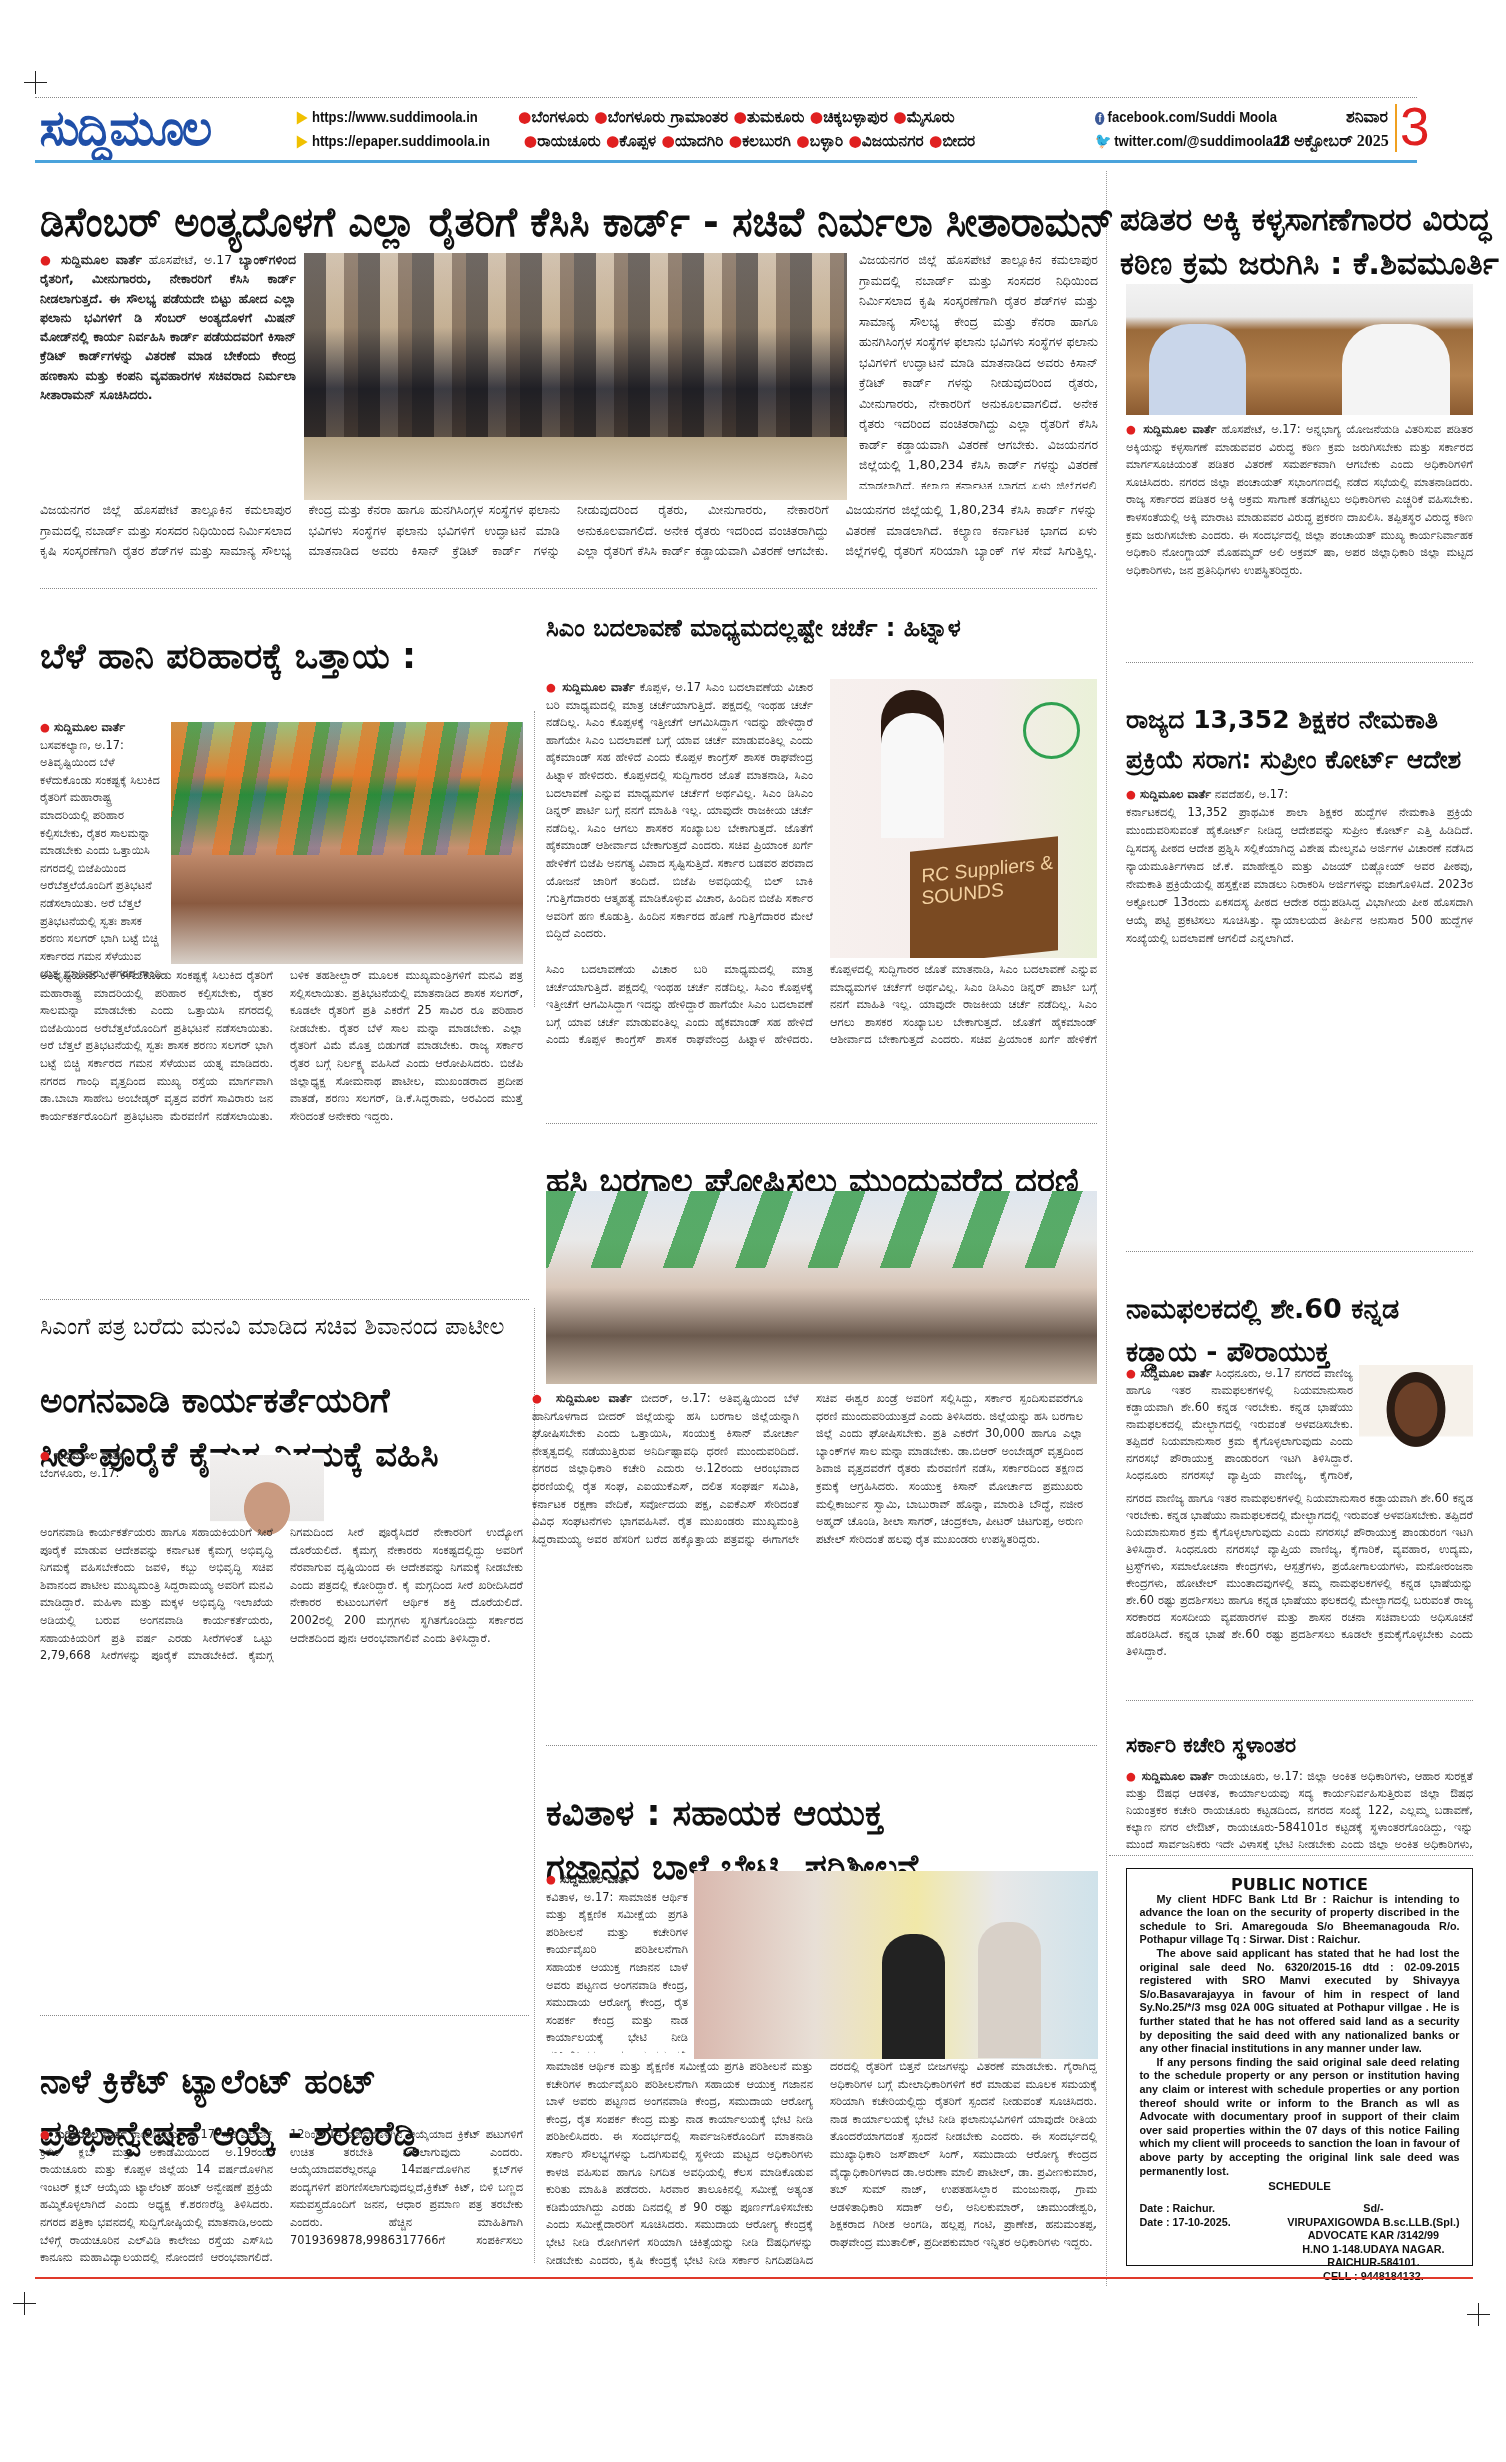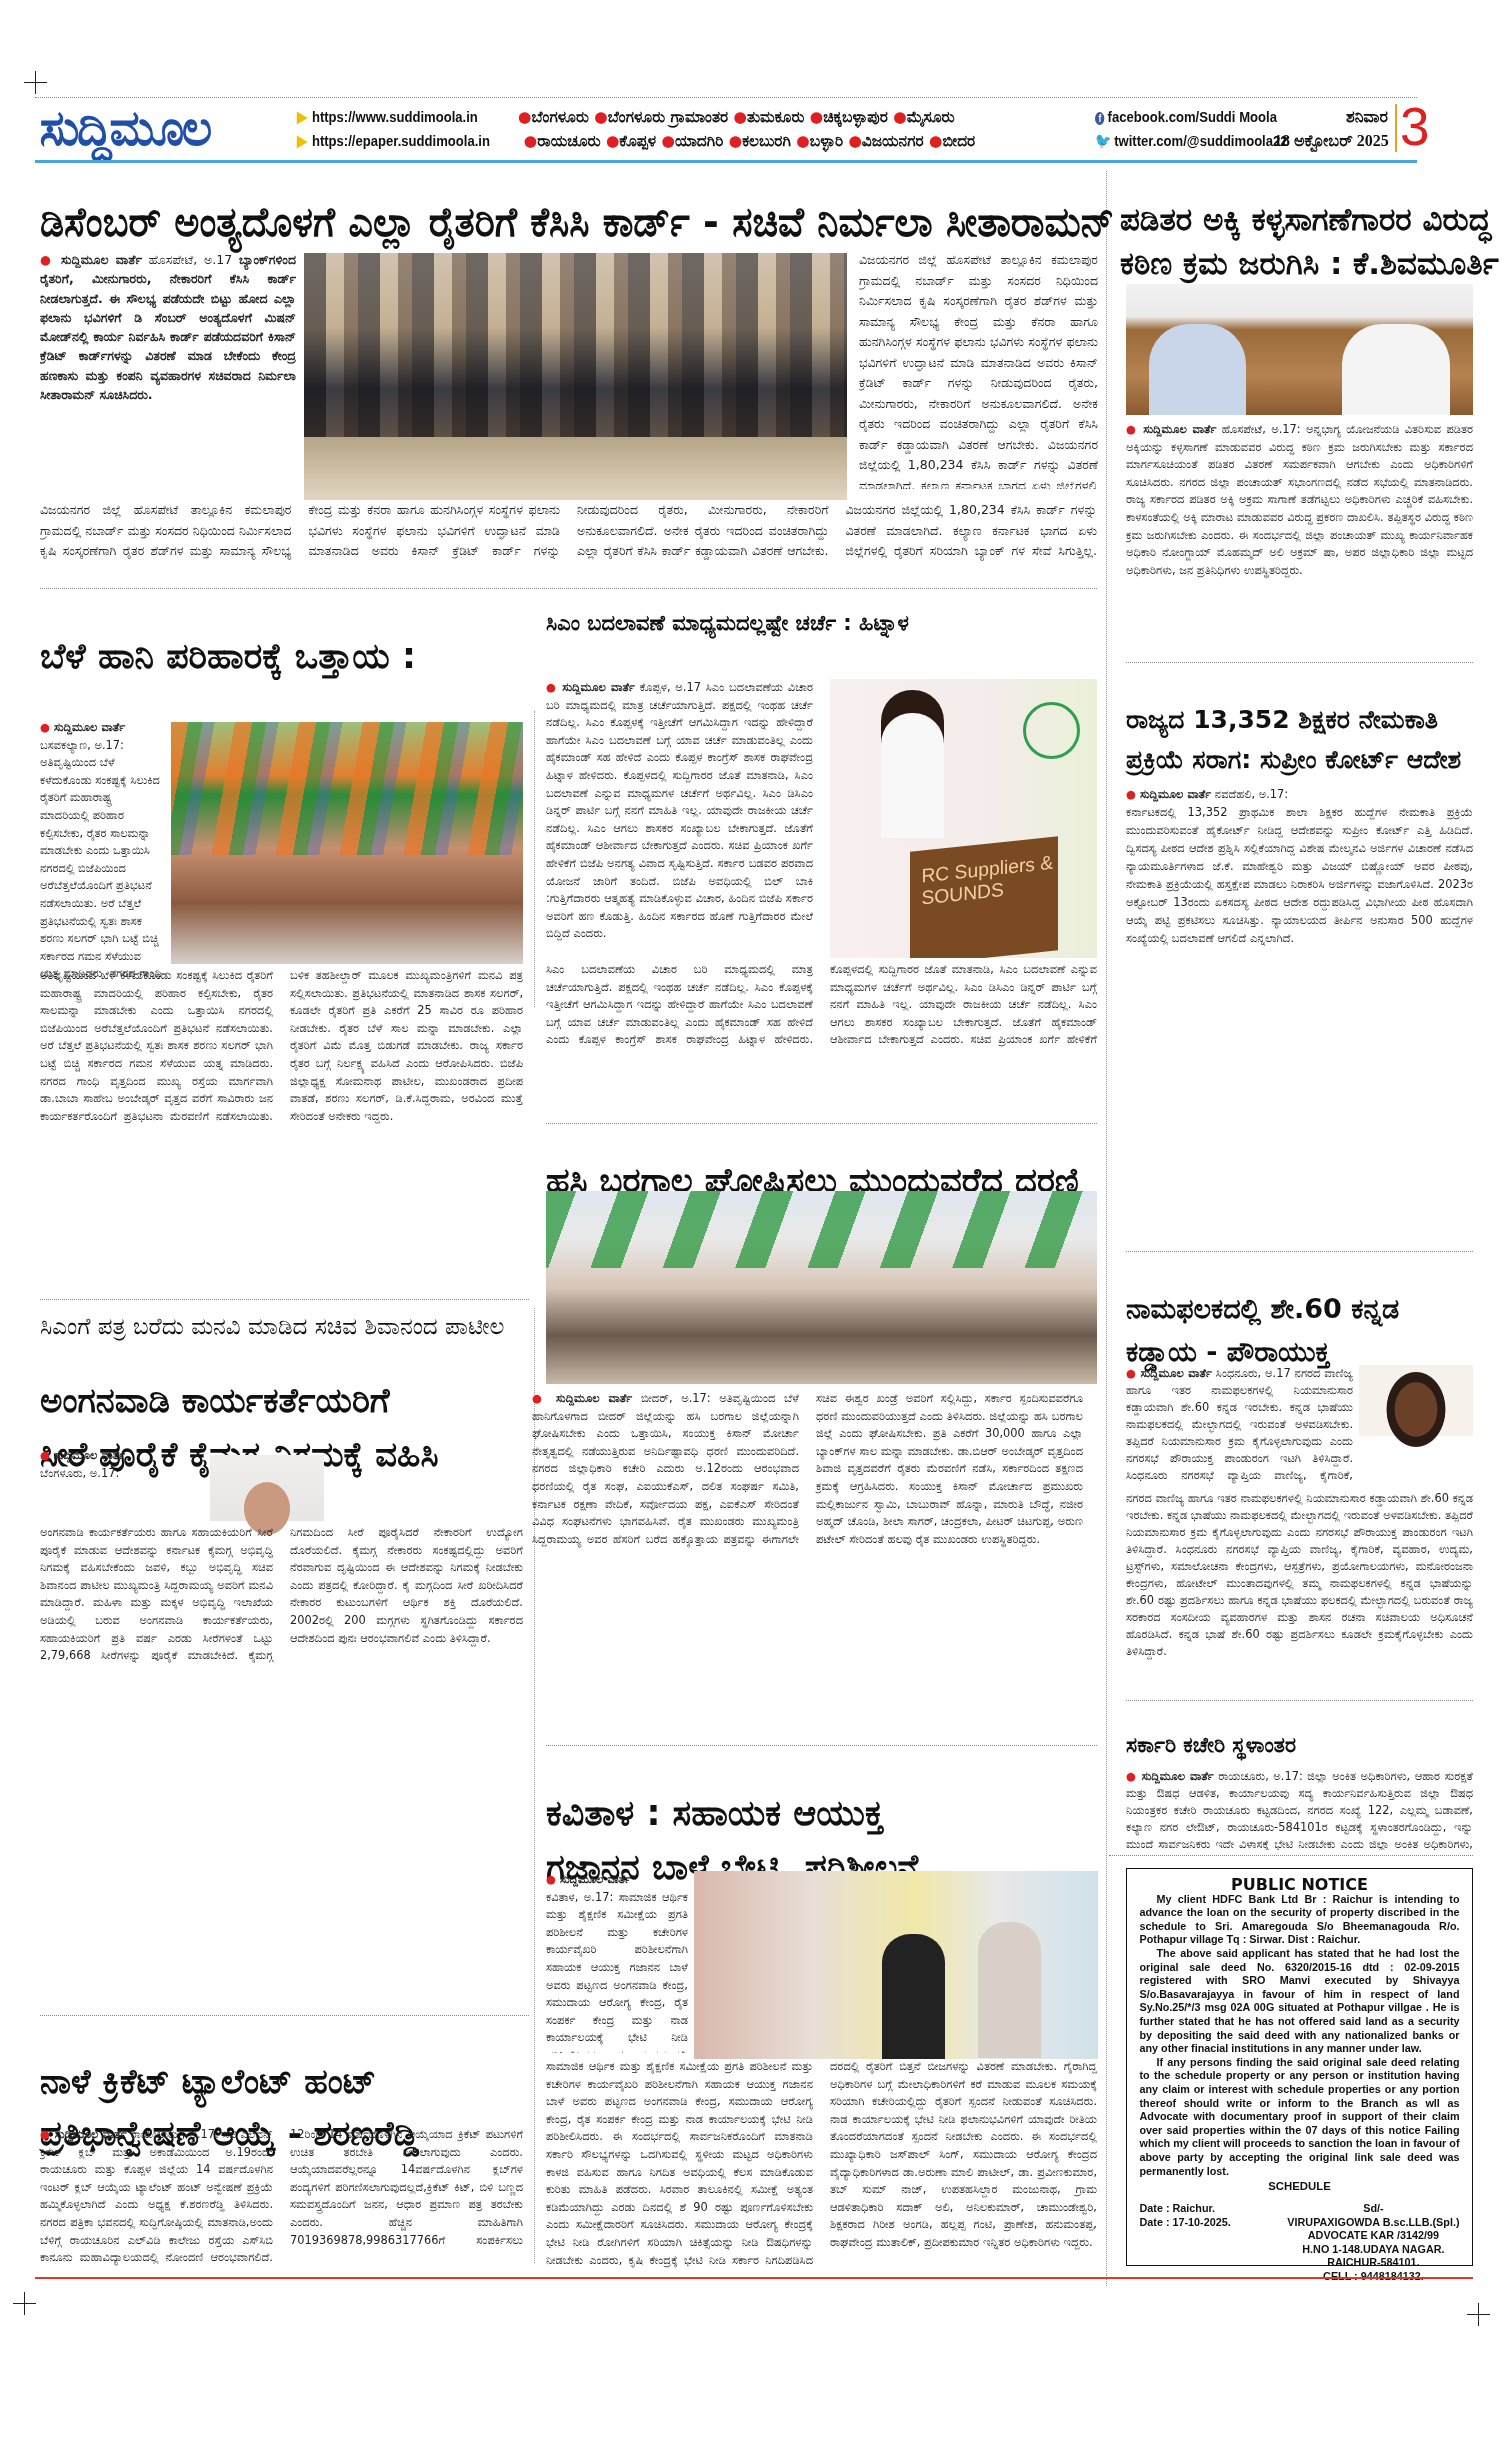--- a/index.html
+++ b/index.html
@@ -192,21 +192,21 @@
     <span>ಅತಿವೃಷ್ಟಿಯಿಂದ ಬೆಳೆ ಕಳೆದುಕೊಂಡು ಸಂಕಷ್ಟಕ್ಕೆ ಸಿಲುಕಿದ ರೈತರಿಗೆ ಮಹಾರಾಷ್ಟ್ರ ಮಾದರಿಯಲ್ಲಿ ಪರಿಹಾರ ಕಲ್ಪಿಸಬೇಕು, ರೈತರ ಸಾಲಮನ್ನಾ ಮಾಡಬೇಕು ಎಂದು ಒತ್ತಾಯಿಸಿ ನಗರದಲ್ಲಿ ಬಿಜೆಪಿಯಿಂದ ಅರೆಬೆತ್ತಲೆಯೊಂದಿಗೆ ಪ್ರತಿಭಟನೆ ನಡೆಸಲಾಯಿತು. ಅರೆ ಬೆತ್ತಲೆ ಪ್ರತಿಭಟನೆಯಲ್ಲಿ ಸ್ವತಃ ಶಾಸಕ ಶರಣು ಸಲಗರ್ ಭಾಗಿ ಬಟ್ಟೆ ಬಿಚ್ಚಿ ಸರ್ಕಾರದ ಗಮನ ಸೆಳೆಯುವ ಯತ್ನ ಮಾಡಿದರು. ನಗರದ ಗಾಂಧಿ ವೃತ್ತದಿಂದ ಮುಖ್ಯ ರಸ್ತೆಯ ಮಾರ್ಗವಾಗಿ ಡಾ.ಬಾಬಾ ಸಾಹೇಬ ಅಂಬೇಡ್ಕರ್ ವೃತ್ತದ ವರೆಗೆ ಸಾವಿರಾರು ಜನ ಕಾರ್ಯಕರ್ತರೊಂದಿಗೆ ಪ್ರತಿಭಟನಾ ಮೆರವಣಿಗೆ ನಡೆಸಲಾಯಿತು. ಬಳಿಕ ತಹಶೀಲ್ದಾರ್ ಮೂಲಕ ಮುಖ್ಯಮಂತ್ರಿಗಳಿಗೆ ಮನವಿ ಪತ್ರ ಸಲ್ಲಿಸಲಾಯಿತು. ಪ್ರತಿಭಟನೆಯಲ್ಲಿ ಮಾತನಾಡಿದ ಶಾಸಕ ಸಲಗರ್, ಕೂಡಲೇ ರೈತರಿಗೆ ಪ್ರತಿ ಎಕರೆಗೆ 25 ಸಾವಿರ ರೂ ಪರಿಹಾರ ನೀಡಬೇಕು. ರೈತರ ಬೆಳೆ ಸಾಲ ಮನ್ನಾ ಮಾಡಬೇಕು. ಎಲ್ಲಾ ರೈತರಿಗೆ ವಿಮೆ ಮೊತ್ತ ಬಿಡುಗಡೆ ಮಾಡಬೇಕು. ರಾಜ್ಯ ಸರ್ಕಾರ ರೈತರ ಬಗ್ಗೆ ನಿರ್ಲಕ್ಷ್ಯ ವಹಿಸಿದೆ ಎಂದು ಆರೋಪಿಸಿದರು. ಬಿಜೆಪಿ ಜಿಲ್ಲಾಧ್ಯಕ್ಷ ಸೋಮನಾಥ ಪಾಟೀಲ, ಮುಖಂಡರಾದ ಪ್ರದೀಪ ವಾತಡೆ, ಶರಣು ಸಲಗರ್, ಡಿ.ಕೆ.ಸಿದ್ದರಾಮ, ಅರವಿಂದ ಮುತ್ತೆ ಸೇರಿದಂತೆ ಅನೇಕರು ಇದ್ದರು.</span>
   </div>
   <div class="photo" style="left:171px;top:722px;width:352px;height:242px;background:linear-gradient(180deg,#9cc07a 0%,#e28030 22%,#2f8a3a 30%,#c79070 52%,#8a5a40 75%,#d8d0c8 100%);">
     <div style="position:absolute;left:0;top:0;width:100%;height:55%;background:repeating-linear-gradient(100deg,rgba(230,120,40,.7) 0 17px,rgba(40,140,60,.6) 17px 31px,rgba(60,100,200,.35) 31px 43px,transparent 43px 63px);"></div>
   </div>
   <div class="body" style="left:40px;top:967px;width:483px;height:324px;column-count:2;column-gap:17px;font-size:11.4px;line-height:17.6px;"><span>ಅತಿವೃಷ್ಟಿಯಿಂದ ಬೆಳೆ ಕಳೆದುಕೊಂಡು ಸಂಕಷ್ಟಕ್ಕೆ ಸಿಲುಕಿದ ರೈತರಿಗೆ ಮಹಾರಾಷ್ಟ್ರ ಮಾದರಿಯಲ್ಲಿ ಪರಿಹಾರ ಕಲ್ಪಿಸಬೇಕು, ರೈತರ ಸಾಲಮನ್ನಾ ಮಾಡಬೇಕು ಎಂದು ಒತ್ತಾಯಿಸಿ ನಗರದಲ್ಲಿ ಬಿಜೆಪಿಯಿಂದ ಅರೆಬೆತ್ತಲೆಯೊಂದಿಗೆ ಪ್ರತಿಭಟನೆ ನಡೆಸಲಾಯಿತು. ಅರೆ ಬೆತ್ತಲೆ ಪ್ರತಿಭಟನೆಯಲ್ಲಿ ಸ್ವತಃ ಶಾಸಕ ಶರಣು ಸಲಗರ್ ಭಾಗಿ ಬಟ್ಟೆ ಬಿಚ್ಚಿ ಸರ್ಕಾರದ ಗಮನ ಸೆಳೆಯುವ ಯತ್ನ ಮಾಡಿದರು. ನಗರದ ಗಾಂಧಿ ವೃತ್ತದಿಂದ ಮುಖ್ಯ ರಸ್ತೆಯ ಮಾರ್ಗವಾಗಿ ಡಾ.ಬಾಬಾ ಸಾಹೇಬ ಅಂಬೇಡ್ಕರ್ ವೃತ್ತದ ವರೆಗೆ ಸಾವಿರಾರು ಜನ ಕಾರ್ಯಕರ್ತರೊಂದಿಗೆ ಪ್ರತಿಭಟನಾ ಮೆರವಣಿಗೆ ನಡೆಸಲಾಯಿತು. ಬಳಿಕ ತಹಶೀಲ್ದಾರ್ ಮೂಲಕ ಮುಖ್ಯಮಂತ್ರಿಗಳಿಗೆ ಮನವಿ ಪತ್ರ ಸಲ್ಲಿಸಲಾಯಿತು. ಪ್ರತಿಭಟನೆಯಲ್ಲಿ ಮಾತನಾಡಿದ ಶಾಸಕ ಸಲಗರ್, ಕೂಡಲೇ ರೈತರಿಗೆ ಪ್ರತಿ ಎಕರೆಗೆ 25 ಸಾವಿರ ರೂ ಪರಿಹಾರ ನೀಡಬೇಕು. ರೈತರ ಬೆಳೆ ಸಾಲ ಮನ್ನಾ ಮಾಡಬೇಕು. ಎಲ್ಲಾ ರೈತರಿಗೆ ವಿಮೆ ಮೊತ್ತ ಬಿಡುಗಡೆ ಮಾಡಬೇಕು. ರಾಜ್ಯ ಸರ್ಕಾರ ರೈತರ ಬಗ್ಗೆ ನಿರ್ಲಕ್ಷ್ಯ ವಹಿಸಿದೆ ಎಂದು ಆರೋಪಿಸಿದರು. ಬಿಜೆಪಿ ಜಿಲ್ಲಾಧ್ಯಕ್ಷ ಸೋಮನಾಥ ಪಾಟೀಲ, ಮುಖಂಡರಾದ ಪ್ರದೀಪ ವಾತಡೆ, ಶರಣು ಸಲಗರ್, ಡಿ.ಕೆ.ಸಿದ್ದರಾಮ, ಅರವಿಂದ ಮುತ್ತೆ ಸೇರಿದಂತೆ ಅನೇಕರು ಇದ್ದರು.</span></div>
 </section>
 <div class="dotted-h" style="left:40px;top:1299px;width:489px;"></div>
 
 <section>
-  <h2 class="hl" style="left:546px;top:595px;font-size:21px;">ಸಿಎಂ ಬದಲಾವಣೆ ಮಾಧ್ಯಮದಲ್ಲಷ್ಟೇ ಚರ್ಚೆ : ಹಿಟ್ನಾಳ</h2>
+  <h2 class="hl" style="left:546px;top:595px;font-size:24px;">ಸಿಎಂ ಬದಲಾವಣೆ ಮಾಧ್ಯಮದಲ್ಲಷ್ಟೇ ಚರ್ಚೆ : ಹಿಟ್ನಾಳ</h2>
   <div class="body" style="left:546px;top:679px;width:267px;height:273px;font-size:11.4px;line-height:17.6px;">
     <span class="byline"><span class="bullet">●</span> <span>ಸುದ್ದಿಮೂಲ ವಾರ್ತೆ</span></span>
     <span>ಕೊಪ್ಪಳ, ಅ.17</span>
     <span>ಸಿಎಂ ಬದಲಾವಣೆಯ ವಿಚಾರ ಬರಿ ಮಾಧ್ಯಮದಲ್ಲಿ ಮಾತ್ರ ಚರ್ಚೆಯಾಗುತ್ತಿದೆ. ಪಕ್ಷದಲ್ಲಿ ಇಂಥಹ ಚರ್ಚೆ ನಡೆದಿಲ್ಲ. ಸಿಎಂ ಕೊಪ್ಪಳಕ್ಕೆ ಇತ್ತೀಚೆಗೆ ಆಗಮಿಸಿದ್ದಾಗ ಇದನ್ನು ಹೇಳಿದ್ದಾರೆ ಹಾಗೆಯೇ ಸಿಎಂ ಬದಲಾವಣೆ ಬಗ್ಗೆ ಯಾವ ಚರ್ಚೆ ಮಾಡುವಂತಿಲ್ಲ ಎಂದು ಹೈಕಮಾಂಡ್ ಸಹ ಹೇಳಿದೆ ಎಂದು ಕೊಪ್ಪಳ ಕಾಂಗ್ರೆಸ್ ಶಾಸಕ ರಾಘವೇಂದ್ರ ಹಿಟ್ನಾಳ ಹೇಳಿದರು. ಕೊಪ್ಪಳದಲ್ಲಿ ಸುದ್ದಿಗಾರರ ಜೊತೆ ಮಾತನಾಡಿ, ಸಿಎಂ ಬದಲಾವಣೆ ಎನ್ನುವ ಮಾಧ್ಯಮಗಳ ಚರ್ಚೆಗೆ ಅರ್ಥವಿಲ್ಲ. ಸಿಎಂ ಡಿಸಿಎಂ ಡಿನ್ನರ್ ಪಾರ್ಟಿ ಬಗ್ಗೆ ನನಗೆ ಮಾಹಿತಿ ಇಲ್ಲ. ಯಾವುದೇ ರಾಜಕೀಯ ಚರ್ಚೆ ನಡೆದಿಲ್ಲ. ಸಿಎಂ ಆಗಲು ಶಾಸಕರ ಸಂಖ್ಯಾಬಲ ಬೇಕಾಗುತ್ತದೆ. ಜೊತೆಗೆ ಹೈಕಮಾಂಡ್ ಆಶೀರ್ವಾದ ಬೇಕಾಗುತ್ತದೆ ಎಂದರು. ಸಚಿವ ಪ್ರಿಯಾಂಕ ಖರ್ಗೆ ಹೇಳಿಕೆಗೆ ಬಿಜೆಪಿ ಅನಗತ್ಯ ವಿವಾದ ಸೃಷ್ಟಿಸುತ್ತಿದೆ. ಸರ್ಕಾರ ಬಡವರ ಪರವಾದ ಯೋಜನೆ ಜಾರಿಗೆ ತಂದಿದೆ. ಬಿಜೆಪಿ ಅವಧಿಯಲ್ಲಿ ಬಿಲ್ ಬಾಕಿ :ಗುತ್ತಿಗೆದಾರರು ಆತ್ಮಹತ್ಯೆ ಮಾಡಿಕೊಳ್ಳುವ ವಿಚಾರ, ಹಿಂದಿನ ಬಿಜೆಪಿ ಸರ್ಕಾರ ಅವರಿಗೆ ಹಣ ಕೊಡುತ್ತಿ. ಹಿಂದಿನ ಸರ್ಕಾರದ ಹೊಣೆ ಗುತ್ತಿಗೆದಾರರ ಮೇಲೆ ಬಿದ್ದಿದೆ ಎಂದರು.</span>
   </div>
   <div class="photo" style="left:830px;top:679px;width:267px;height:279px;background:linear-gradient(90deg,#f7f0ee 0%,#f4ecea 60%,#eaf1d8 100%);">
     <div style="position:absolute;left:51px;top:11.4px;width:63px;height:148px;background:#f8f8f8;border-radius:31px 31px 0 0;box-shadow:inset 0 23px 0 #2b1a12;"></div>
     <div style="position:absolute;left:193px;top:23px;width:51px;height:51px;border-radius:50%;border:3.4px solid #2fa050;"></div>
     <div style="position:absolute;left:80px;top:165px;width:148px;height:114px;background:#7a4a22;transform:skewY(-6deg);color:#f3d0a0;font-family:'Liberation Sans',sans-serif;font-size:19.3px;padding:15px 0 0 11.4px;box-sizing:border-box;">RC Suppliers &amp; SOUNDS</div>
   </div>

